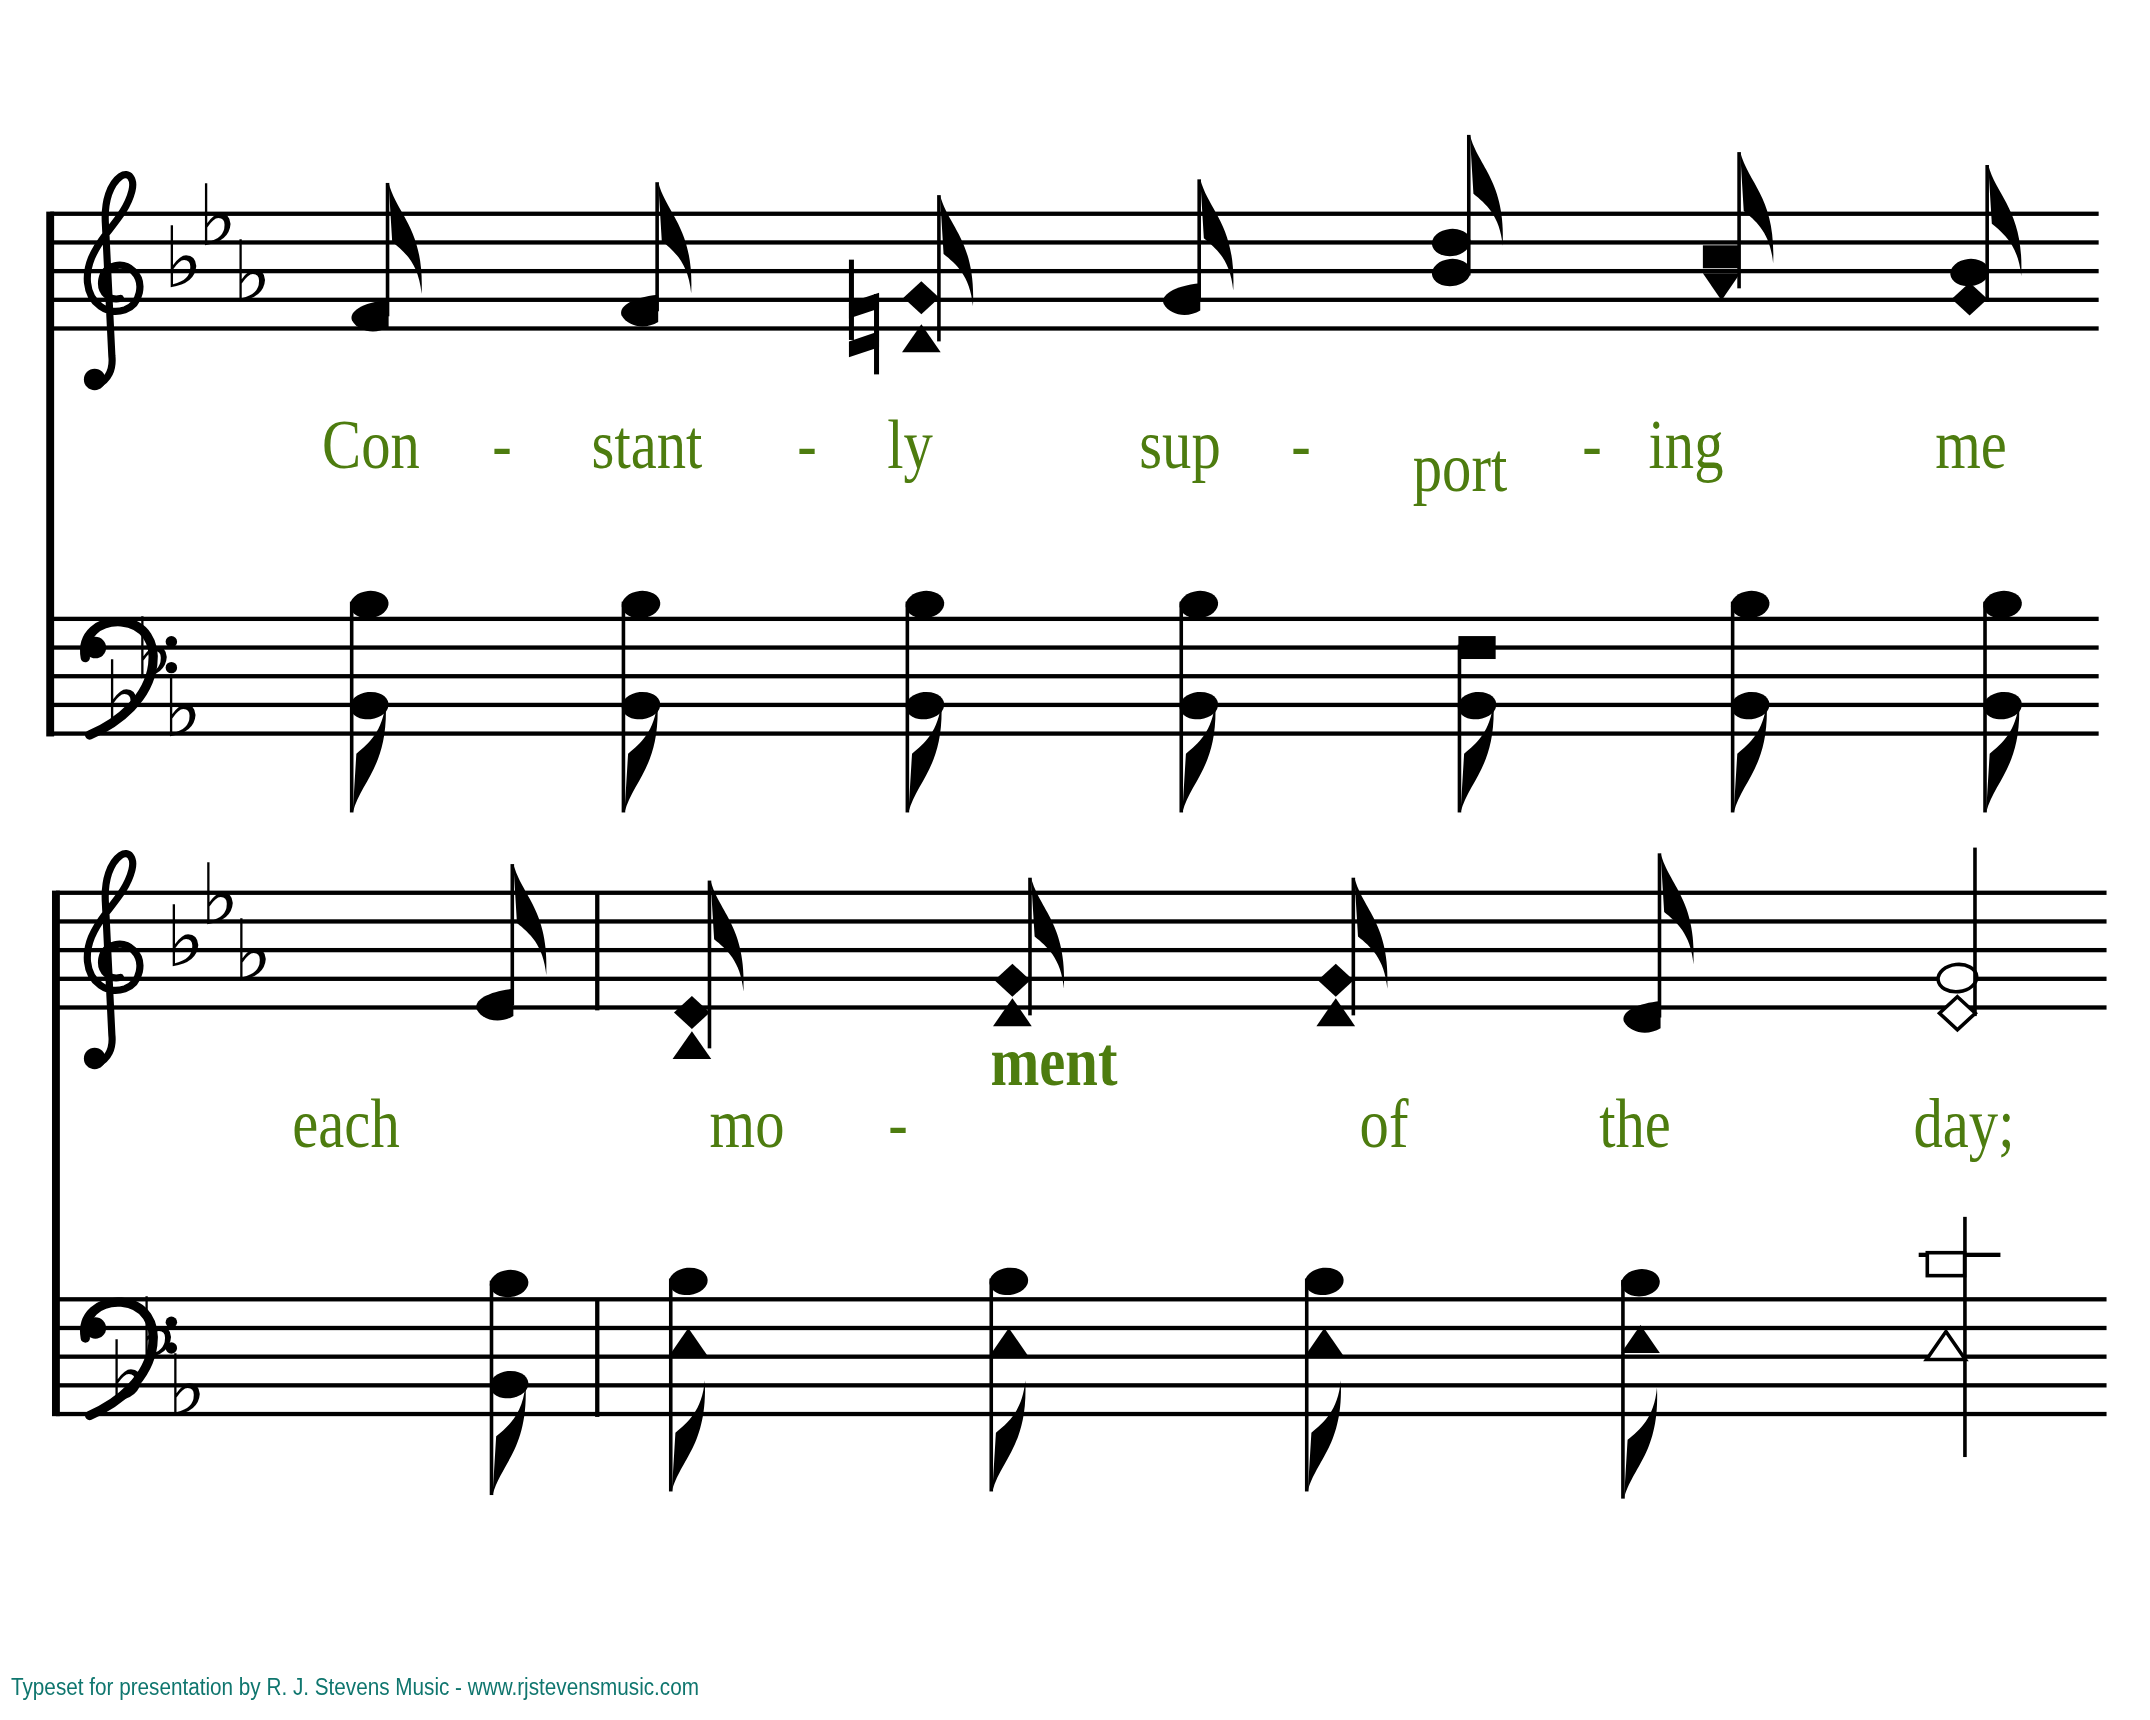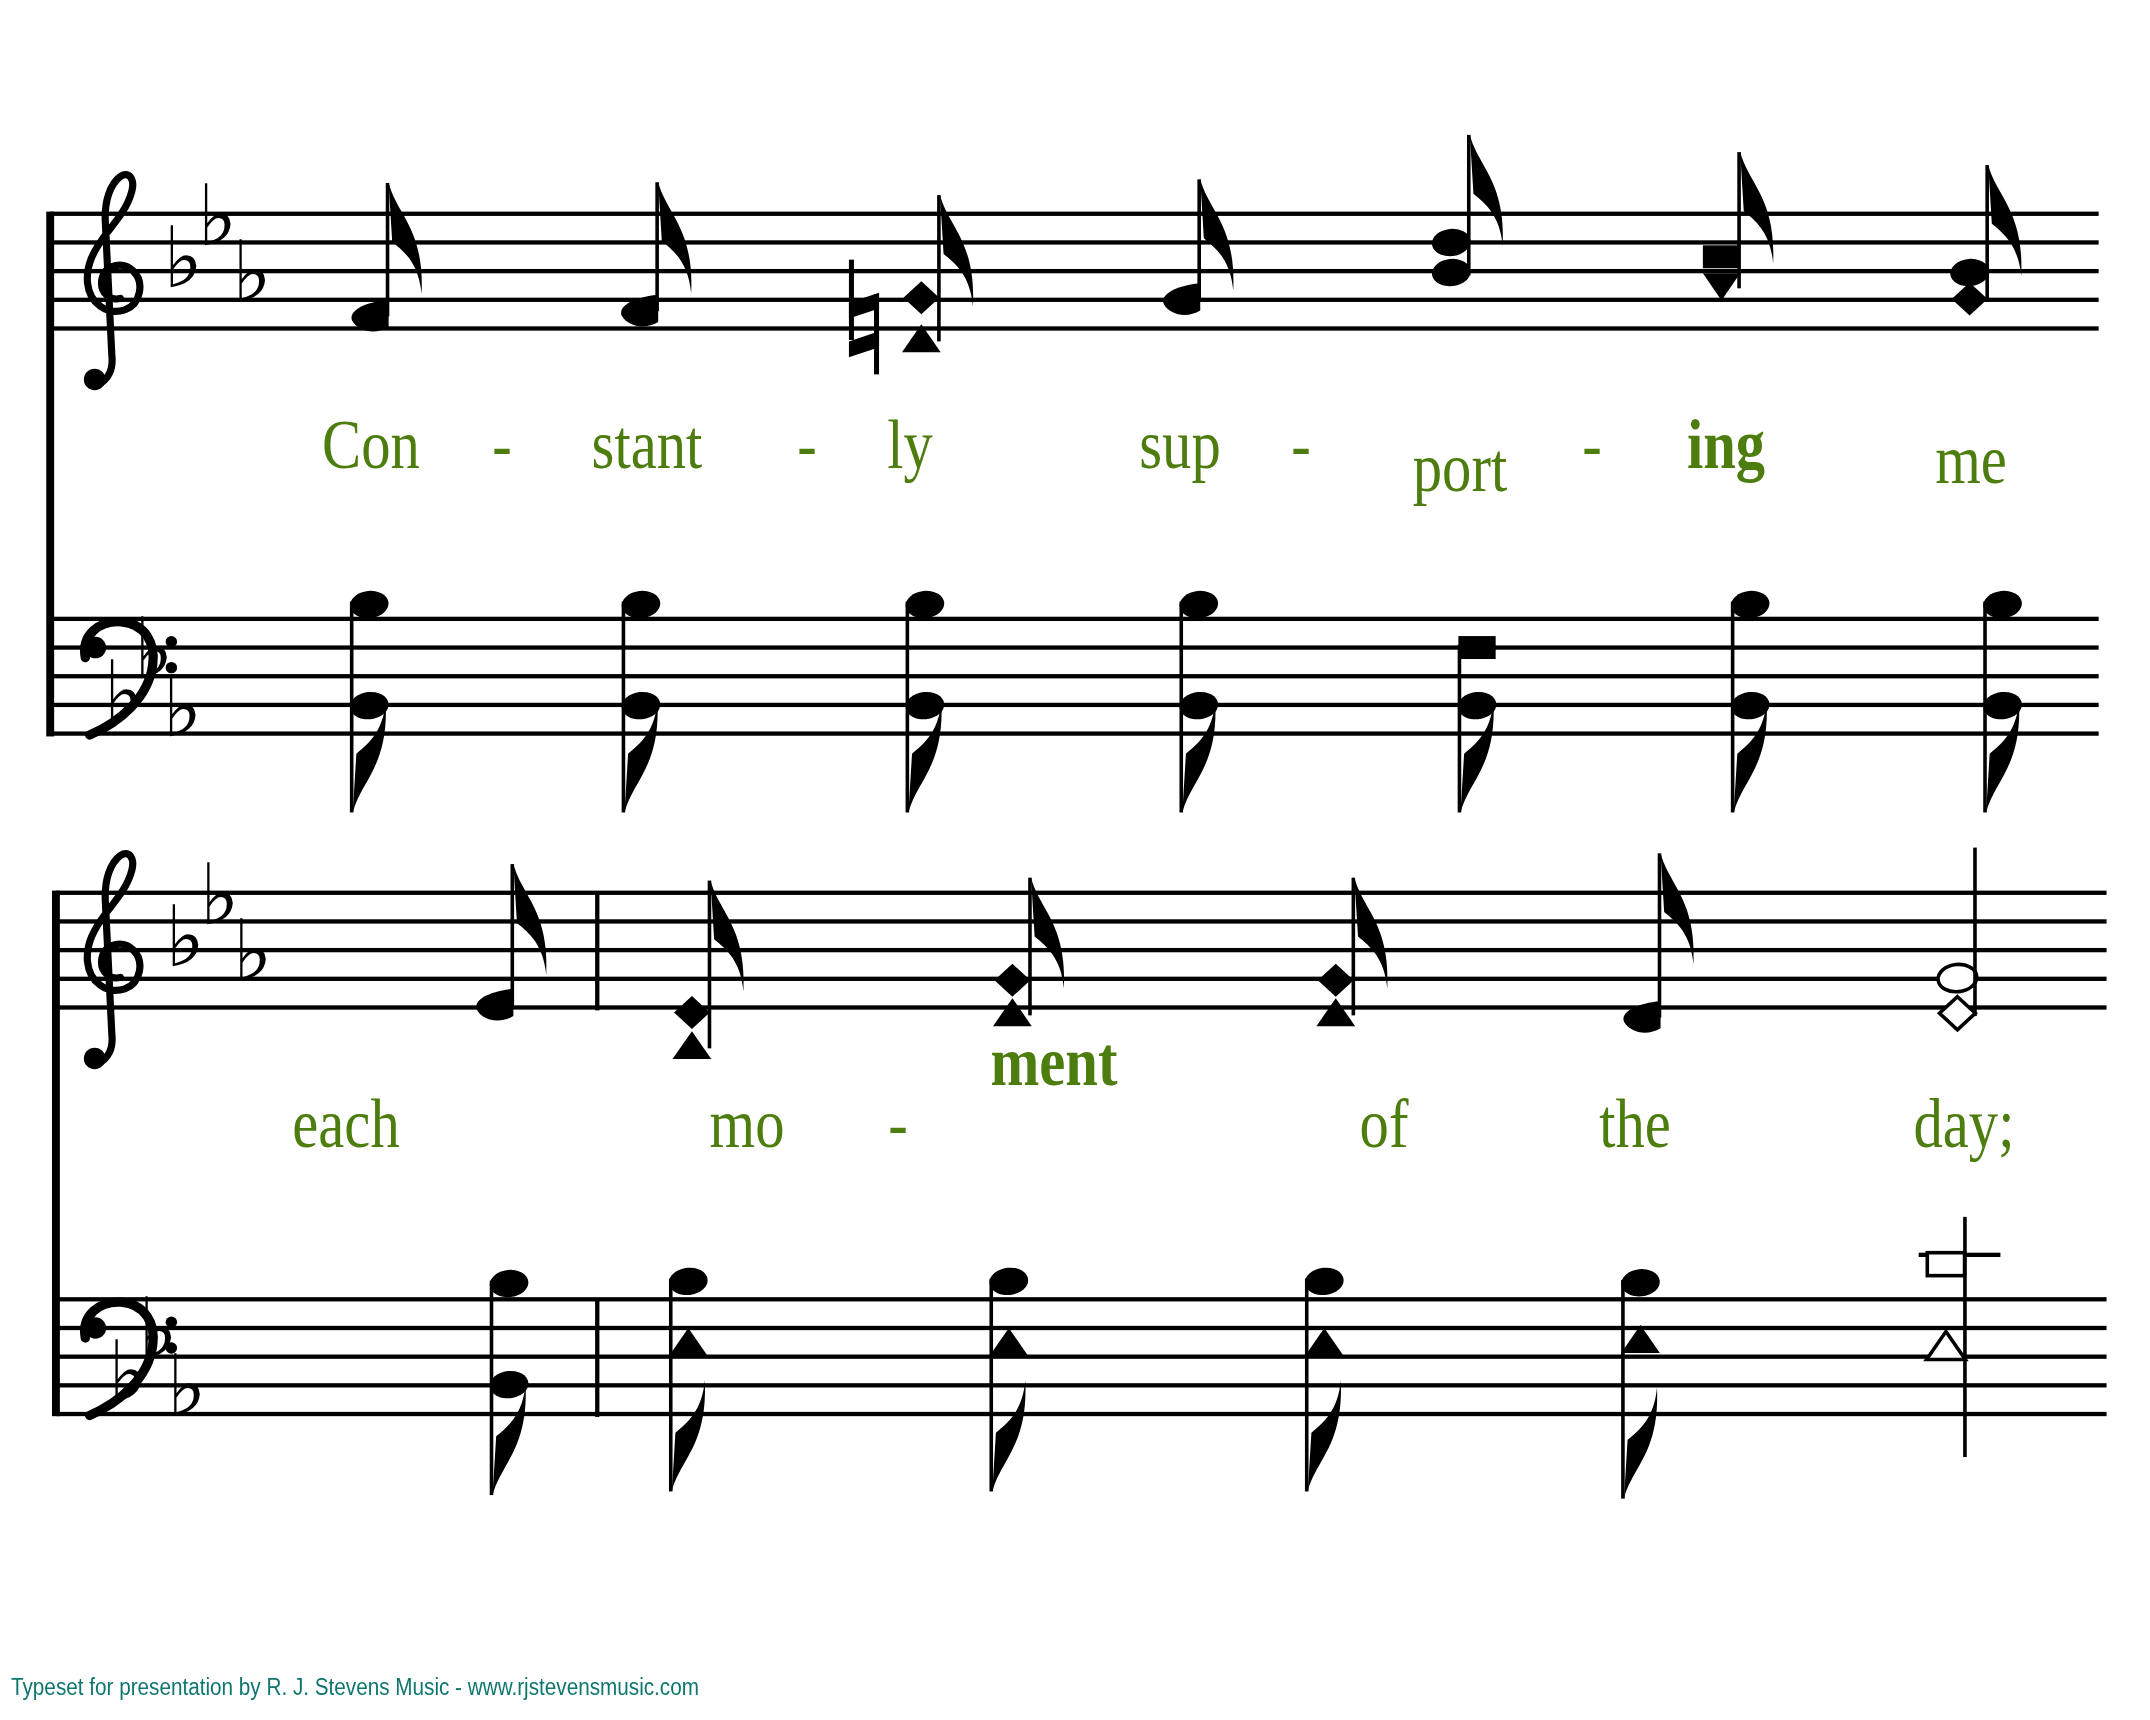--- a/index.html
+++ b/index.html
@@ -404,22 +404,22 @@
   <div id="lyrics-line-1">
       <span class="lyric" style="left: 371px; top: 411px;"><span class="sq">Con</span></span>
       <span class="lyric" style="left: 502px; top: 411px;"><span class="sq">-</span></span>
       <span class="lyric" style="left: 647px; top: 411px;"><span class="sq">stant</span></span>
       <span class="lyric" style="left: 807px; top: 411px;"><span class="sq">-</span></span>
       <span class="lyric" style="left: 910px; top: 411px;"><span class="sq">ly</span></span>
       <span class="lyric" style="left: 1180px; top: 411px; text-align: center;"><span class="sq">sup</span></span>
       <span class="lyric" style="left: 1301px; top: 411px;"><span class="sq">-</span></span>
       <span class="lyric" style="left: 1460px; top: 434px;"><span class="sq">port</span></span>
       <span class="lyric" style="left: 1592px; top: 411px;"><span class="sq">-</span></span>
-      <span class="lyric" style="left: 1726px; top: 411px; font-weight: bold;"><span class="sq">ing</span></span>
-      <span class="lyric" style="left: 1971px; top: 426px; font-family: Liberation Serif, serif;"><span class="sq">me</span></span>
+      <span class="lyric" style="left: 1686px; top: 411px;"><span class="sq">ing</span></span>
+      <span class="lyric" style="left: 1971px; top: 411px; font-family: Liberation Serif, serif;"><span class="sq">me</span></span>
     </div>
   <div id="lyrics-line-2">
       <span class="lyric" style="left: 346px; top: 1090px;"><span class="sq">each</span></span>
       <span class="lyric" style="left: 747px; top: 1090px;"><span class="sq">mo</span></span>
       <span class="lyric" style="left: 898px; top: 1090px;"><span class="sq">-</span></span>
       <span class="lyric" style="left: 1054px; top: 1028px; font-weight: bold;"><span class="sq">ment</span></span>
       <span class="lyric" style="left: 1384px; top: 1090px;"><span class="sq">of</span></span>
       <span class="lyric" style="left: 1635px; top: 1090px;"><span class="sq">the</span></span>
       <span class="lyric" style="left: 1964px; top: 1090px;"><span class="sq">day;</span></span>
     </div>

